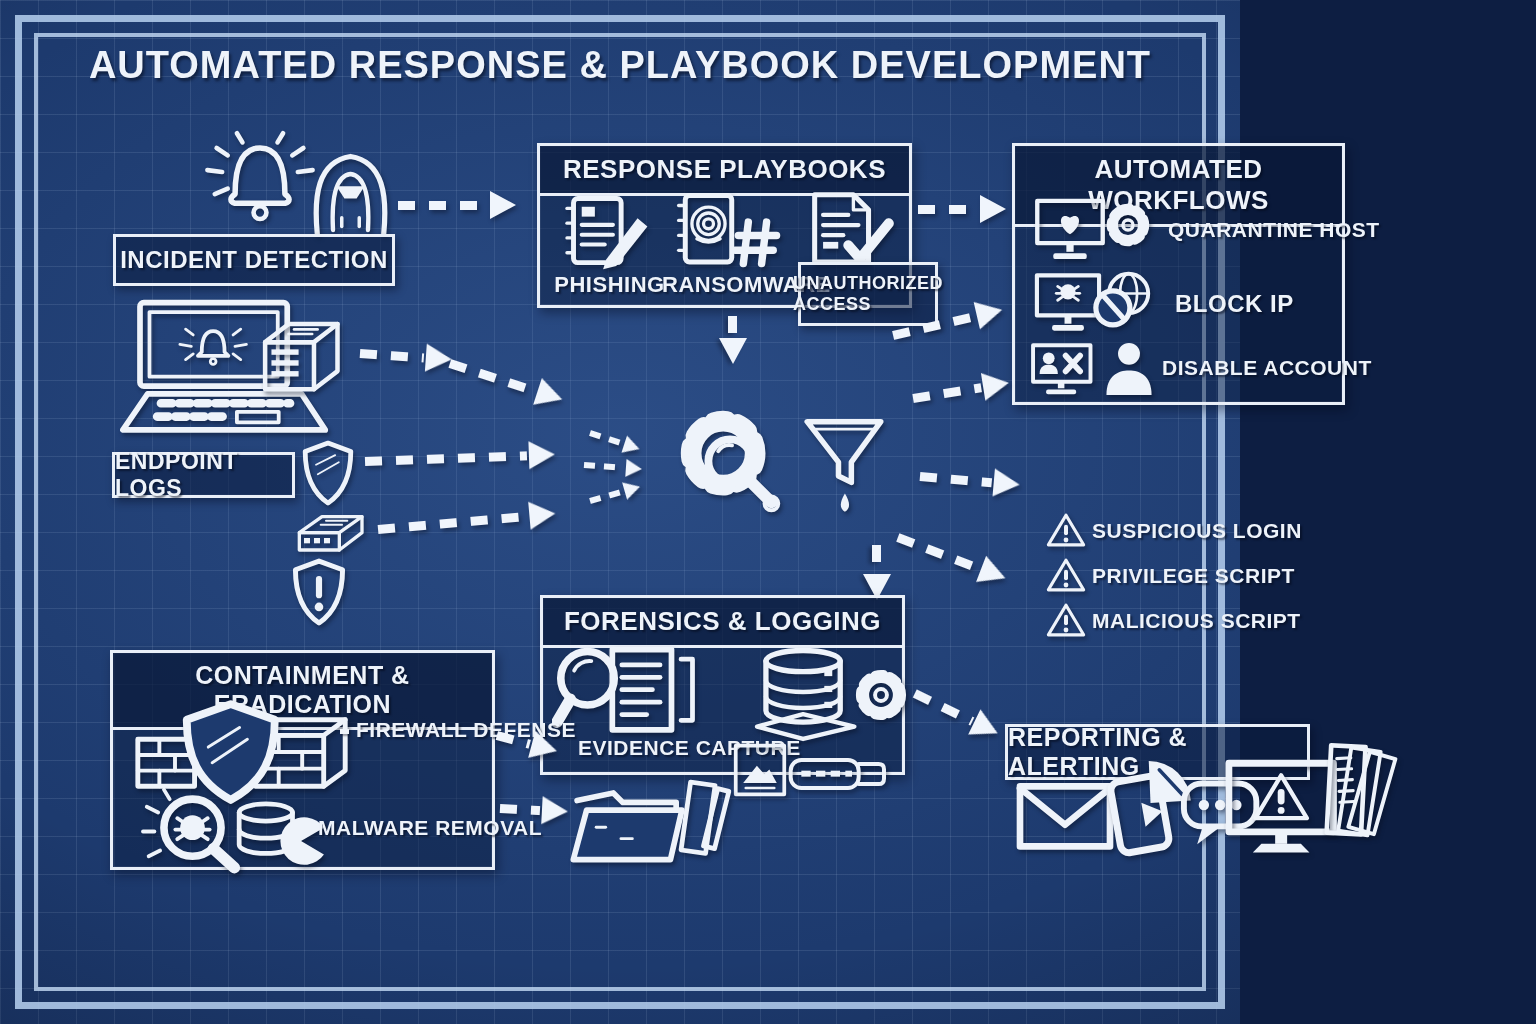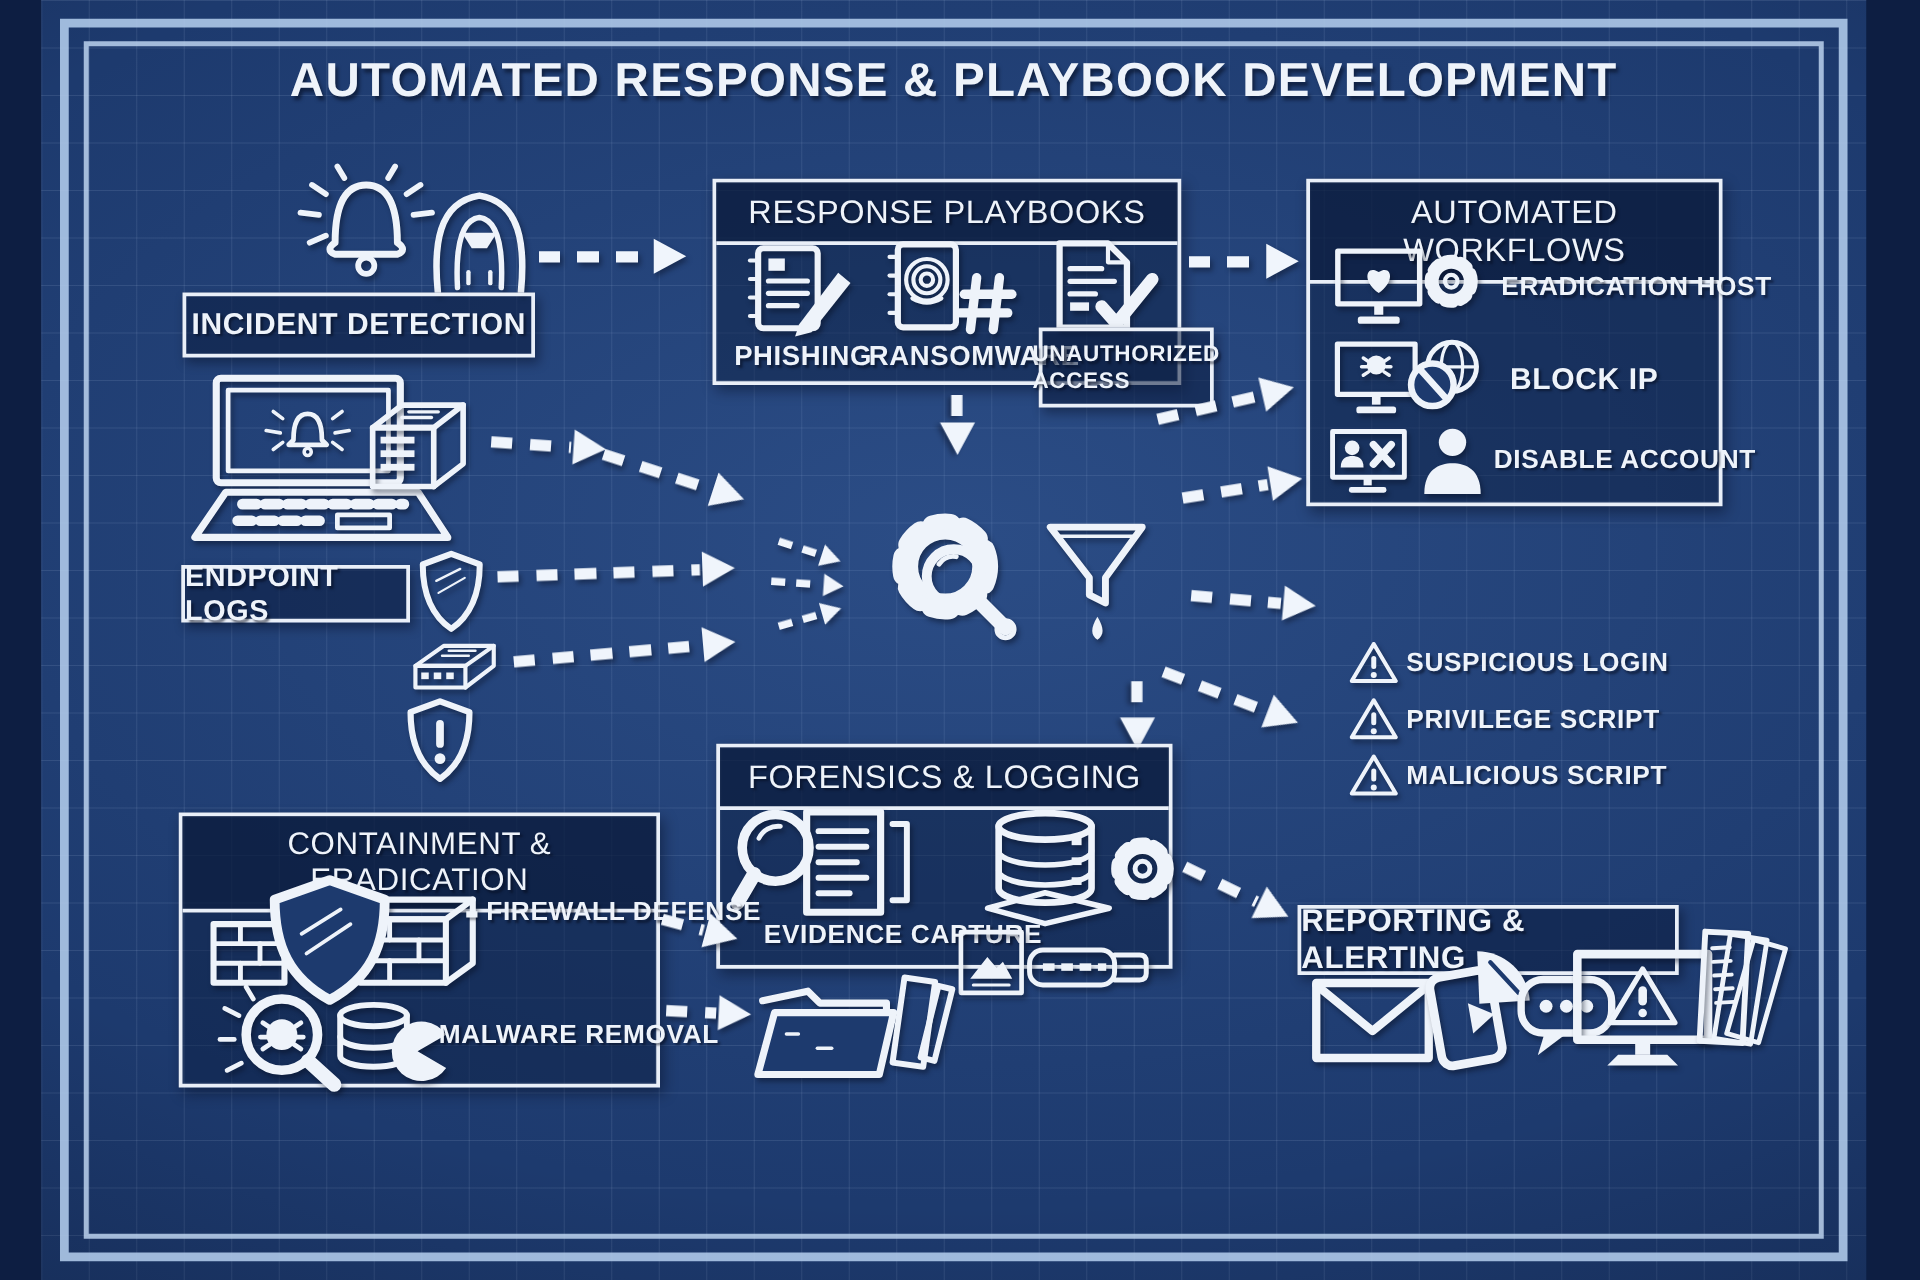--- a/index.html
+++ b/index.html
@@ -1,38 +1,37 @@
 <!DOCTYPE html>
 <html><head>
 <meta charset="utf-8">
 <style>
   * { margin:0; padding:0; box-sizing:border-box; }
   html,body { width:1536px; height:1024px; overflow:hidden; background:#0d1e42; }
   .stage{
-    position:relative; width:1460px; height:1024px;
+    position:relative; width:1240px; height:1024px;
     font-family:"Liberation Sans", sans-serif; color:#eef3fa;
     background-color:#1d3a6e;
     background-image:
       radial-gradient(120% 95% at 50% 42%, rgba(80,125,195,.28) 0%, rgba(29,58,110,0) 55%, rgba(4,10,28,.5) 100%),
       linear-gradient(rgba(215,232,255,.11) 1px, transparent 1px),
       linear-gradient(90deg, rgba(215,232,255,.11) 1px, transparent 1px);
     background-size:100% 100%, 38px 38px, 38px 38px;
-    margin-left:33px;
   }
   .frame-outer{position:absolute; left:15px; top:15px; right:15px; bottom:15px;
     border:7px solid rgba(178,204,236,.88); pointer-events:none;}
   .frame-inner{position:absolute; left:34px; top:33px; right:34px; bottom:33px;
     border:4px solid rgba(198,220,246,.8); pointer-events:none;}
   .title{position:absolute; left:0; right:0; top:44px; text-align:center;
     font-size:38px; font-weight:bold; letter-spacing:1px;
     text-shadow:2px 3px 3px rgba(3,9,26,.55);}
   .box{position:absolute; border:3px solid #e9eff8; background:rgba(11,28,62,.45);
     box-shadow:3px 5px 10px rgba(3,8,24,.40), inset 0 0 0 1px rgba(255,255,255,.07);}
   .box-title{width:100%; border-bottom:3px solid #e9eff8; background:rgba(8,22,52,.5);
-    text-align:center; font-weight:normal; letter-spacing:.5px; padding:8px 16px;
+    text-align:center; font-weight:bold; letter-spacing:.5px; padding:8px 16px;
     text-shadow:2px 2px 2px rgba(3,9,26,.55);}
   .bar{position:absolute; border:3px solid #e9eff8; background:rgba(11,28,62,.55);
     display:flex; align-items:center; justify-content:center; font-weight:bold;
     letter-spacing:.5px; box-shadow:3px 4px 8px rgba(3,8,24,.40);
     text-shadow:2px 2px 2px rgba(3,9,26,.55);}
   .lbl{position:absolute; font-weight:bold; letter-spacing:.5px;
     text-shadow:2px 2px 2px rgba(3,9,26,.55); white-space:nowrap;}
   .lbl.c{text-align:center; white-space:normal;}
   .arrow{position:absolute; height:26px; display:flex; align-items:center;
     transform-origin:left center; filter:drop-shadow(2px 3px 2px rgba(4,10,28,.4));}
@@ -146,21 +145,21 @@
     <rect x="10" y="10" width="90" height="58"></rect>
     <path class="f" d="M55 56 C36 43 41 24 55 33 C69 24 74 43 55 56 Z"></path>
     <rect class="f" x="50" y="68" width="10" height="12"></rect>
       <rect class="f" x="32" y="82" width="46" height="8" rx="3"></rect>
   </svg>
   <svg class="ic" style="left:1100px;top:196px" width="56" height="58" viewBox="0 0 100 100">
     <circle cx="50" cy="50" r="30" style="stroke-dasharray:12 10;stroke-width:16"></circle>
     <circle cx="50" cy="50" r="22" class="w8"></circle>
       <circle cx="50" cy="50" r="9"></circle>
   </svg>
-  <div class="lbl" style="left:1168px;top:218px;font-size:21px">ERADICATION HOST</div>
+  <div class="lbl" style="left:1168px;top:218px;font-size:21px">QUARANTINE HOST</div>
   <svg class="ic" style="left:1030px;top:268px" width="76" height="70" viewBox="0 0 110 100">
     <rect x="10" y="10" width="90" height="58"></rect>
     <circle class="f" cx="55" cy="34" r="11"></circle>
     <line class="w4" x1="40" y1="26" x2="46" y2="30"></line>
       <line class="w4" x1="38" y1="36" x2="44" y2="36"></line>
     <line class="w4" x1="40" y1="46" x2="46" y2="42"></line>
       <line class="w4" x1="70" y1="26" x2="64" y2="30"></line>
     <line class="w4" x1="72" y1="36" x2="66" y2="36"></line>
       <line class="w4" x1="70" y1="46" x2="64" y2="42"></line>
     <rect class="f" x="50" y="68" width="10" height="12"></rect>

